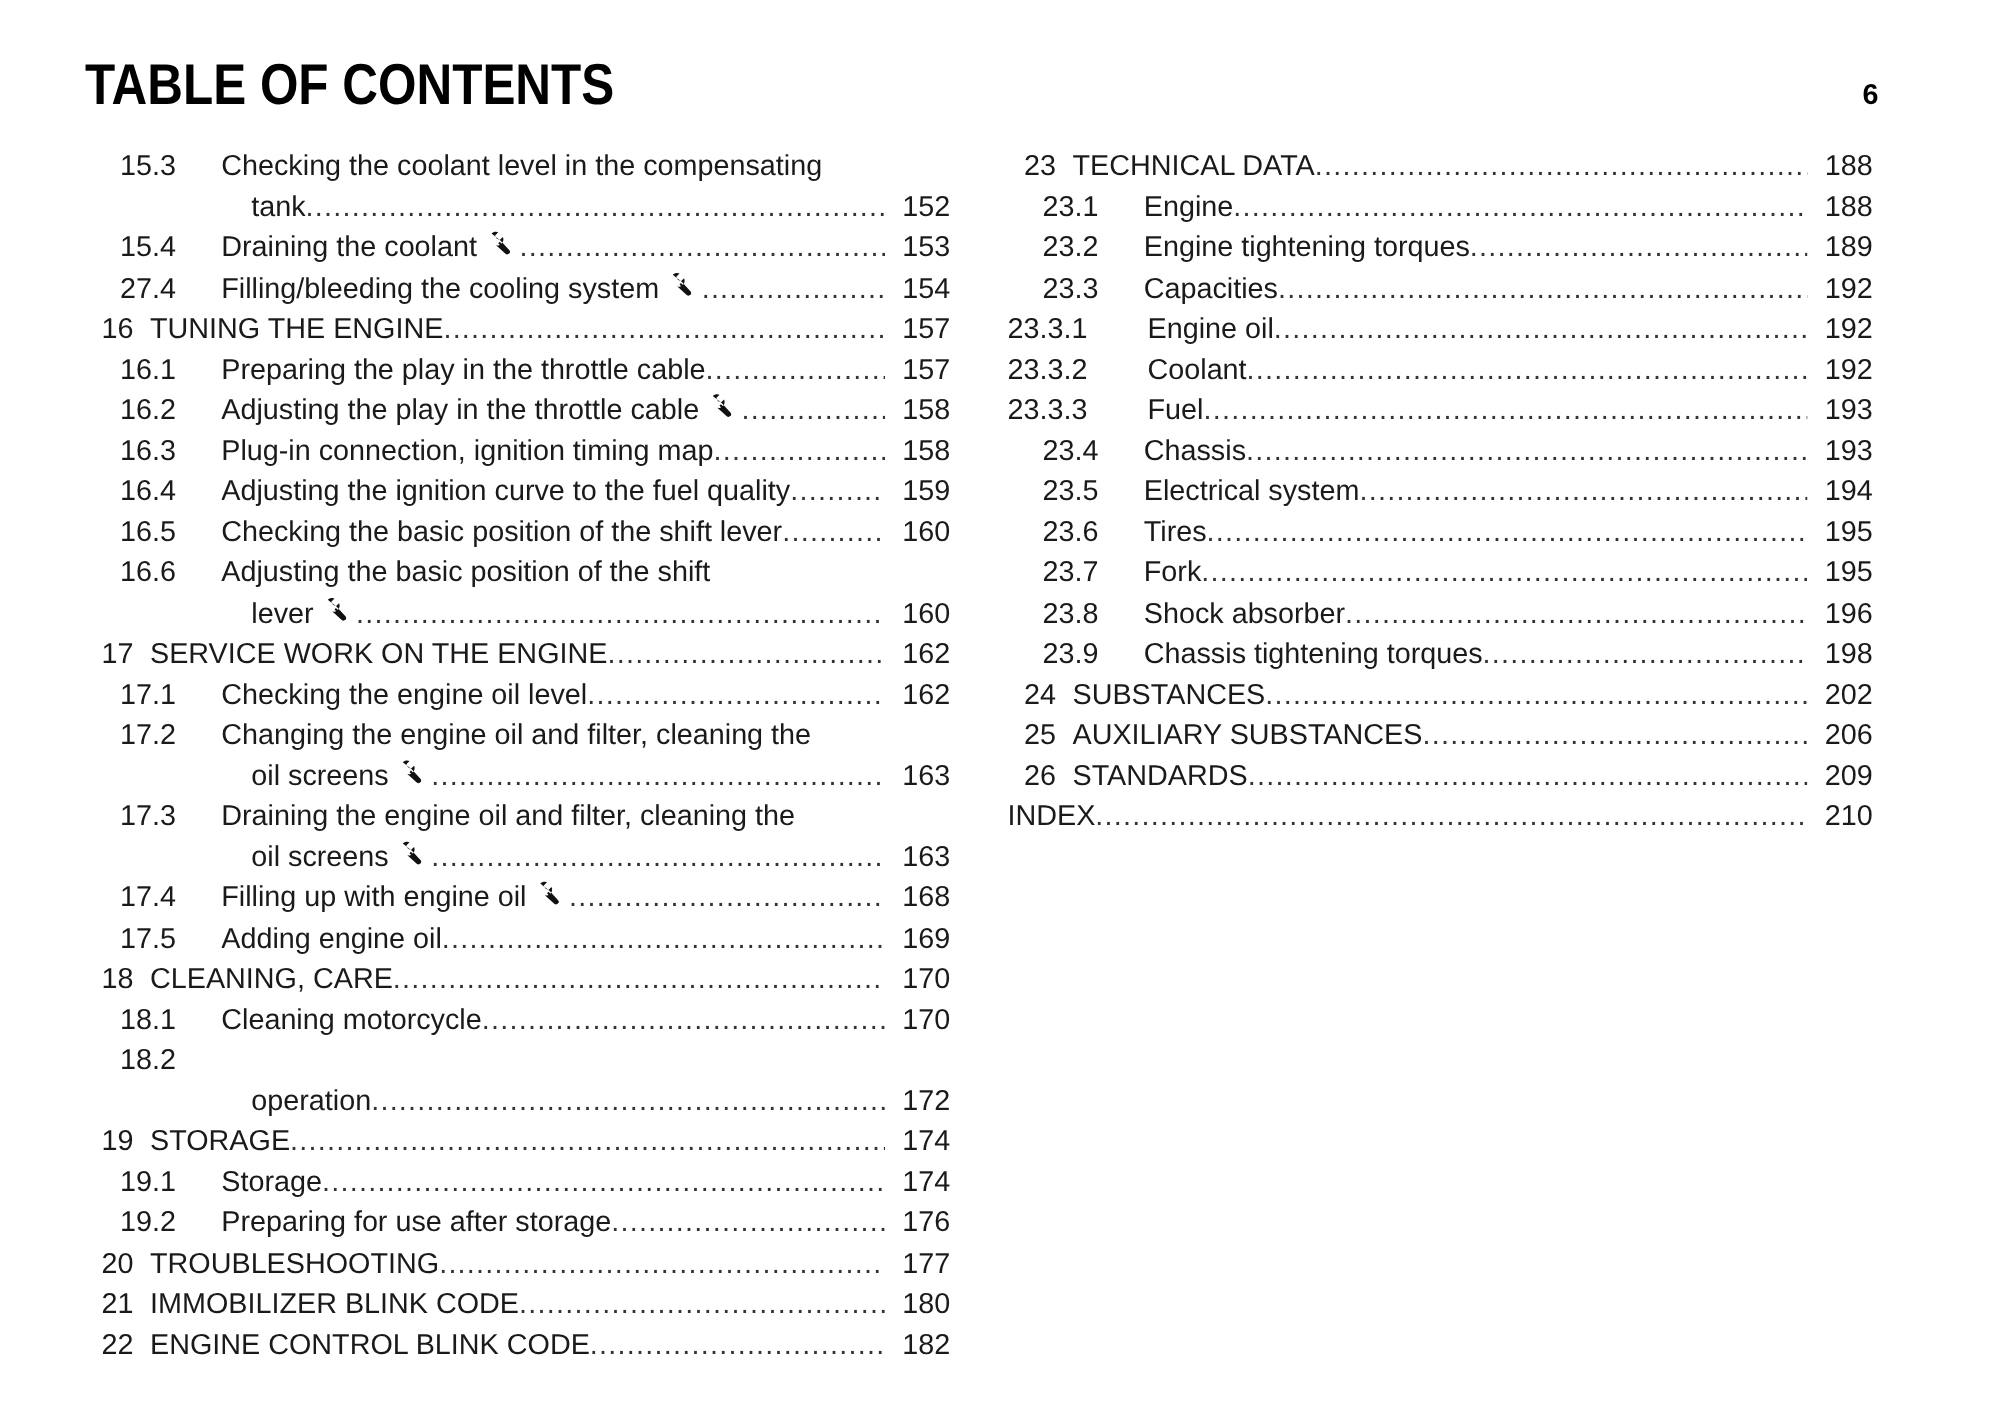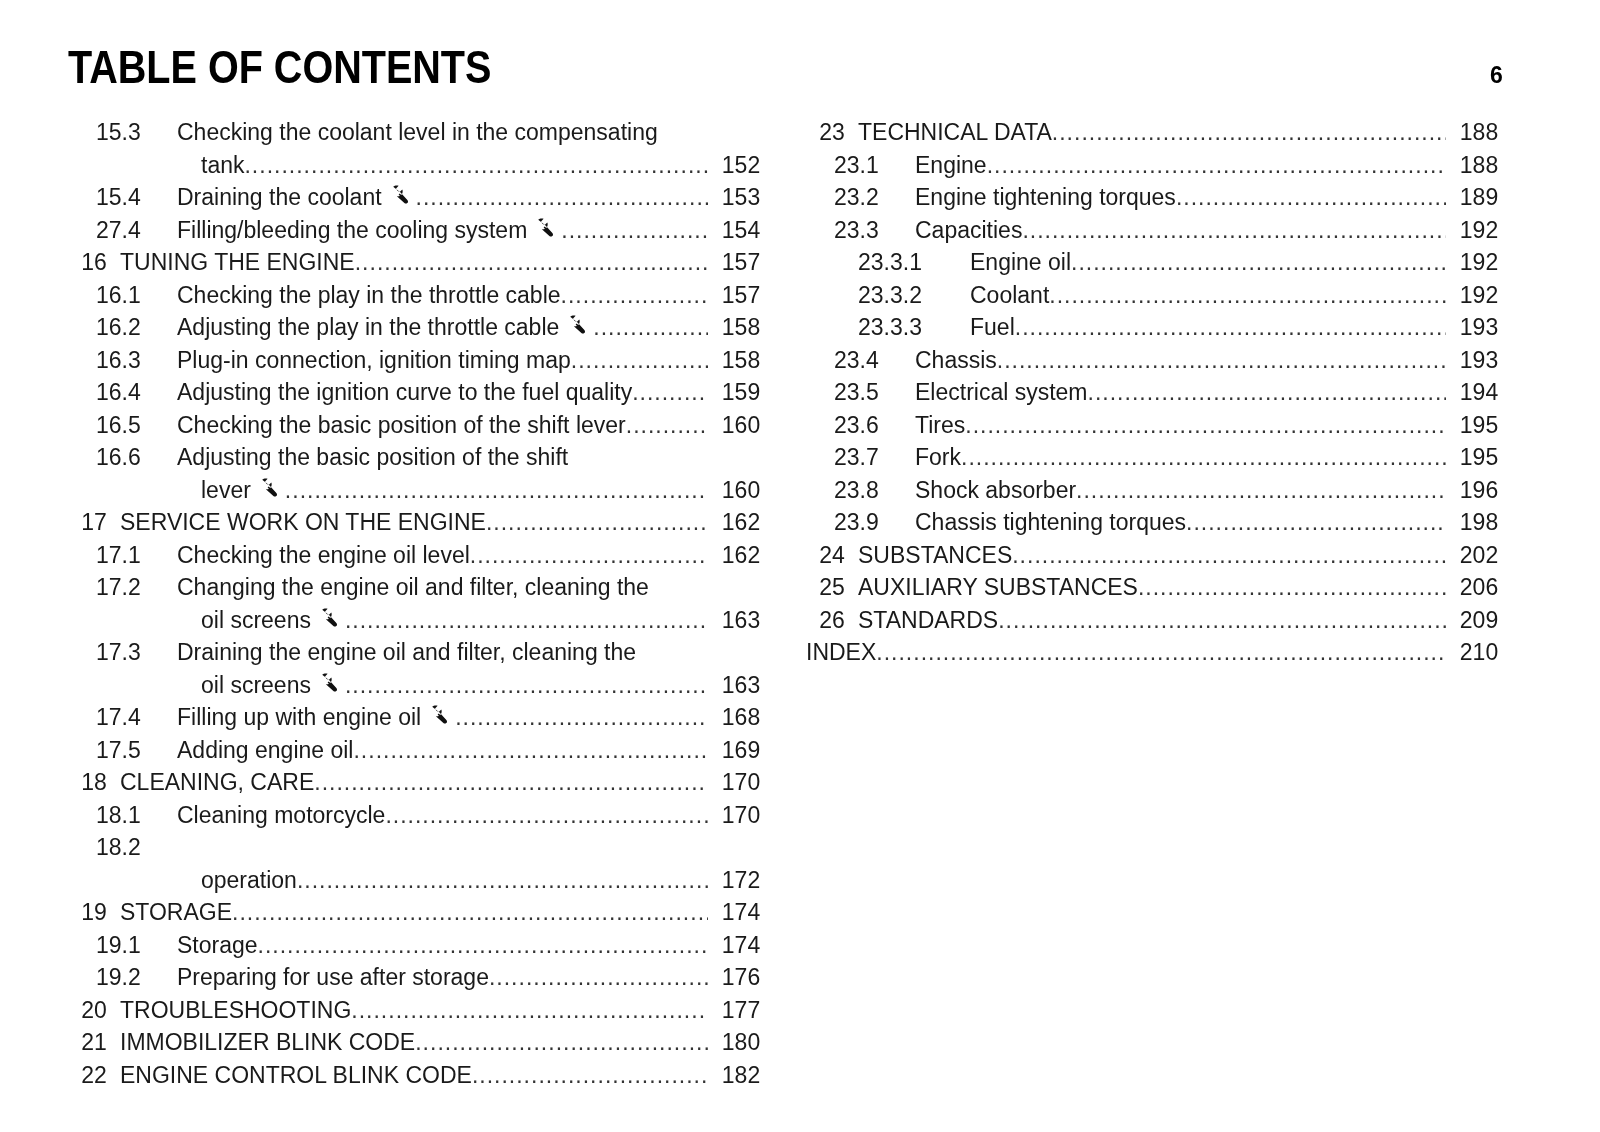--- a/index.html
+++ b/index.html
@@ -15,21 +15,21 @@
     .entry { position: relative; font-size: 23px; line-height: 32.5px; }
     .row { display: flex; align-items: baseline; white-space: nowrap; }
     .num { flex: 0 0 auto; }
     .text-wrap { flex: 1 1 auto; display: flex; align-items: flex-start; overflow: hidden; }
     .label { flex: 0 0 auto; }
     .dots { flex: 1 1 auto; overflow: hidden; white-space: nowrap; color: #333; letter-spacing: 1px; }
     .dots::after { content: "................................................................................................................................................................................................................"; }
     .pg { flex: 0 0 auto; width: 42px; text-align: center; margin-left: 12px; }
     .l1 .num { width: 52px; text-align: center; }
     .l2 .num { width: 81px; margin-left: 28px; }
-    .l3 .num { width: 112px; margin-left: 52px; }
+    .l3 .num { width: 112px; }
     .l0 .num { width: 0; }
     .cont { padding-left: 133px; }
     .wrench { display: inline-block; width: 22px; height: 22px; margin: 0 4px 0 8px; vertical-align: -2px; }
     .first-line { white-space: nowrap; }
   </style>
 </head>
 <body>
 
 <div>
   <div class="title">TABLE OF CONTENTS</div>
@@ -88,21 +88,21 @@
             <span class="label">TUNING THE ENGINE</span>
             <span class="dots"></span>
           </span>
           <span class="pg">157</span>
         </div>
       </div>
       <div class="entry l2">
         <div class="row">
           <span class="num">16.1</span>
           <span class="text-wrap">
-            <span class="label">Checking the play in the throttle cable</span>
+            <span class="label">Preparing the play in the throttle cable</span>
             <span class="dots"></span>
           </span>
           <span class="pg">157</span>
         </div>
       </div>
       <div class="entry l2">
         <div class="row">
           <span class="num">16.2</span>
           <span class="text-wrap">
             <span class="label">Adjusting the play in the throttle cable</span>

